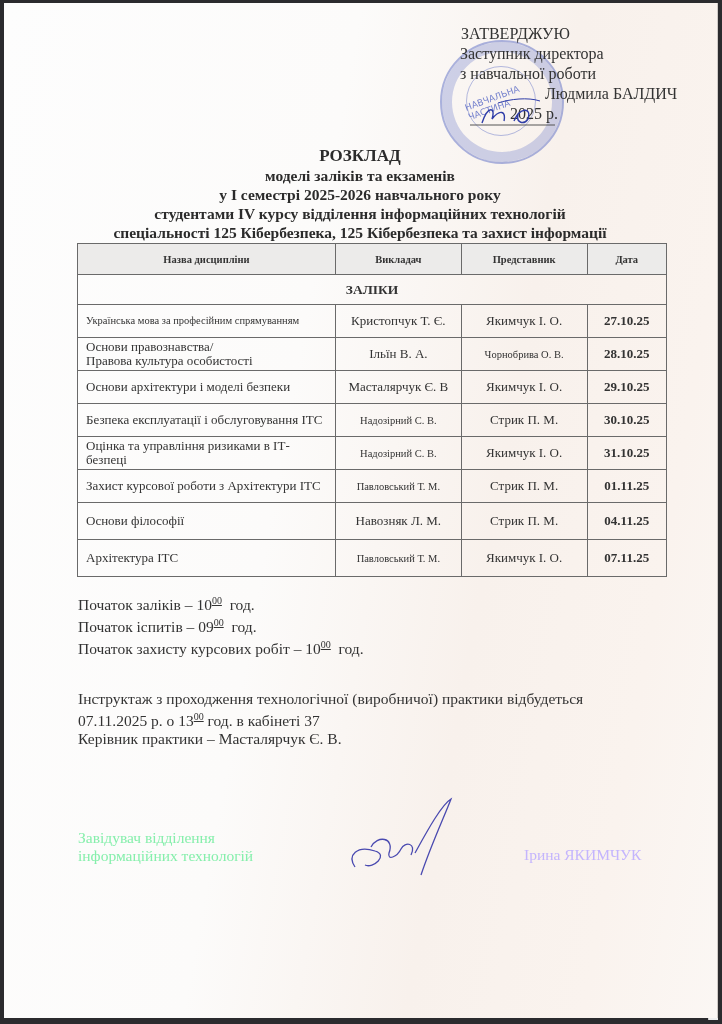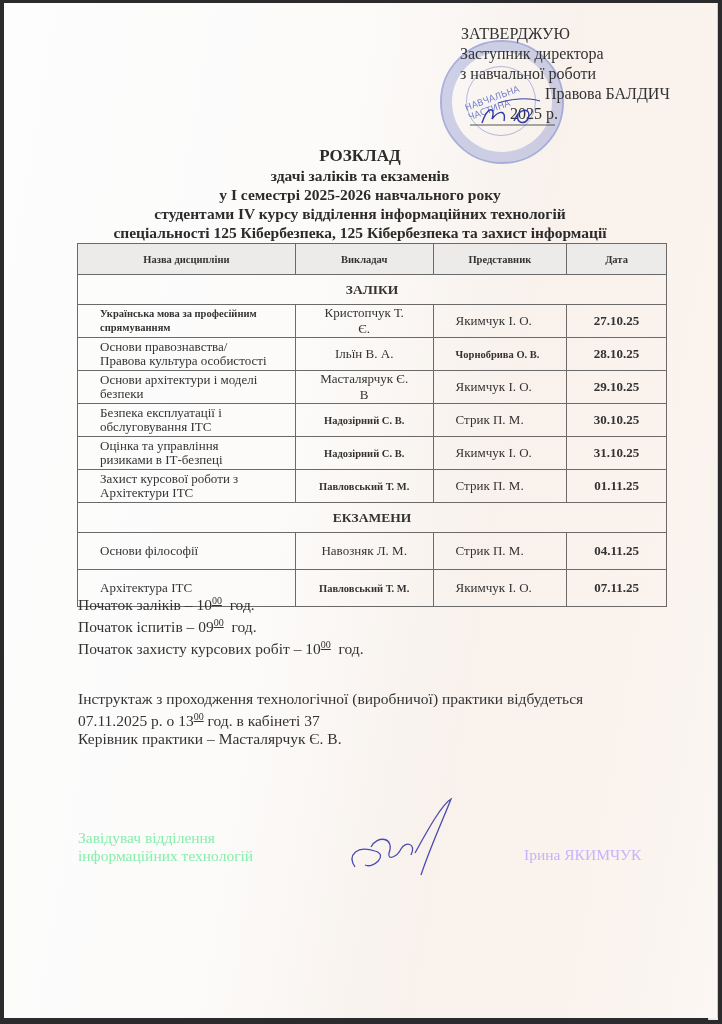--- a/index.html
+++ b/index.html
@@ -42,30 +42,30 @@
     
     .title-block { position: absolute; left: 60px; top: 146px; width: 600px; text-align: center; font-weight: bold; color: #2b2b2b; }
     .title-block .t1 { font-size: 17px; line-height: 20px; }
     .title-block .tl { font-size: 15.5px; line-height: 19px; white-space: nowrap; }
 
     
     table.sched {
       position: absolute; left: 77px; top: 243px; width: 590px;
       border-collapse: collapse; font-size: 13px; color: #333;
     }
-    table.sched td, table.sched th { border: 1px solid #6a6a6a; padding: 0 22px; }
+    table.sched td, table.sched th { border: 1px solid #6a6a6a; padding: 0 8px; }
     table.sched th { background: #ecebea; font-weight: bold; font-size: 10.5px; height: 30px; text-align: center; }
     .sec td { text-align: center; font-weight: bold; font-size: 13.5px; height: 29px; }
     .row td { height: 32px; }
     .row td.subj { text-align: left; line-height: 14px; font-size: 13px; width: 255px; }
     .row td.subj.small { font-size: 11px; }
     .row td.teach { text-align: center; width: 112px; }
-    .row td.rep { text-align: left; width: 113px; }
+    .row td.rep { text-align: center; width: 113px; }
     .row td.date { text-align: center; width: 64px; font-weight: bold; }
-    .small { font-size: 10.5px !important; font-weight: bold; }
+    .small { font-size: 10.5px !important; }
     .exam td { height: 36px; }
 
     
     .notes { position: absolute; left: 78px; top: 592px; font-size: 15.5px; line-height: 18px; color: #333; }
     .notes div { white-space: nowrap; }
     .sup { font-size: 10px; vertical-align: 6px; text-decoration: underline; }
     .practice { position: absolute; left: 78px; top: 690px; font-size: 15.5px; line-height: 18px; color: #333; }
     .practice div { white-space: nowrap; }
 
     
@@ -82,32 +82,32 @@
 
 <div class="stamp">
   <div class="stamp-inner"></div>
   <div class="stamp-text">НАВЧАЛЬНА ЧАСТИНА</div>
 </div>
 
 <div class="approve">
   <div class="r1">ЗАТВЕРДЖУЮ</div>
   <div>Заступник директора</div>
   <div>з навчальної роботи</div>
-  <div class="r4">Правова БАЛДИЧ</div>
+  <div class="r4">Людмила БАЛДИЧ</div>
   <div class="r5">2025 р.</div>
 </div>
 <svg class="approve-sig" width="90" height="40">
   <line x1="0" y1="30" x2="85" y2="30" stroke="#555" stroke-width="1"></line>
   <path d="M12 28 C 18 10, 26 12, 22 24 C 30 14, 36 16, 34 26 M44 26 C 50 12, 62 12, 58 24 C 54 30, 46 28, 48 20" fill="none" stroke="#2f3da8" stroke-width="1.4"></path>
   <path d="M28 8 C 40 4, 58 2, 70 6" fill="none" stroke="#2f3da8" stroke-width="1"></path>
 </svg>
 
 <div class="title-block">
   <div class="t1">РОЗКЛАД</div>
-  <div class="tl">здачі заліків та екзаменів</div>
+  <div class="tl">моделі заліків та екзаменів</div>
   <div class="tl">у І семестрі 2025-2026 навчального року</div>
   <div class="tl">студентами IV курсу відділення інформаційних технологій</div>
   <div class="tl">спеціальності 125 Кібербезпека, 125 Кібербезпека та захист інформації</div>
 </div>
 
 <table class="sched">
   <thead>
     <tr>
       <th>Назва дисципліни</th>
       <th>Викладач</th>
@@ -149,23 +149,20 @@
       <td class="teach small">Надозірний С. В.</td>
       <td class="rep">Якимчук І. О.</td>
       <td class="date">31.10.25</td>
     </tr>
     <tr class="row">
       <td class="subj">Захист курсової роботи з Архітектури ІТС</td>
       <td class="teach small">Павловський Т. М.</td>
       <td class="rep">Стрик П. М.</td>
       <td class="date">01.11.25</td>
     </tr>
-    <tr class="sec">
-      <td colspan="4">ЕКЗАМЕНИ</td>
-    </tr>
     <tr class="row exam">
       <td class="subj">Основи філософії</td>
       <td class="teach">Навозняк Л. М.</td>
       <td class="rep">Стрик П. М.</td>
       <td class="date">04.11.25</td>
     </tr>
     <tr class="row exam">
       <td class="subj">Архітектура ІТС</td>
       <td class="teach small">Павловський Т. М.</td>
       <td class="rep">Якимчук І. О.</td>

